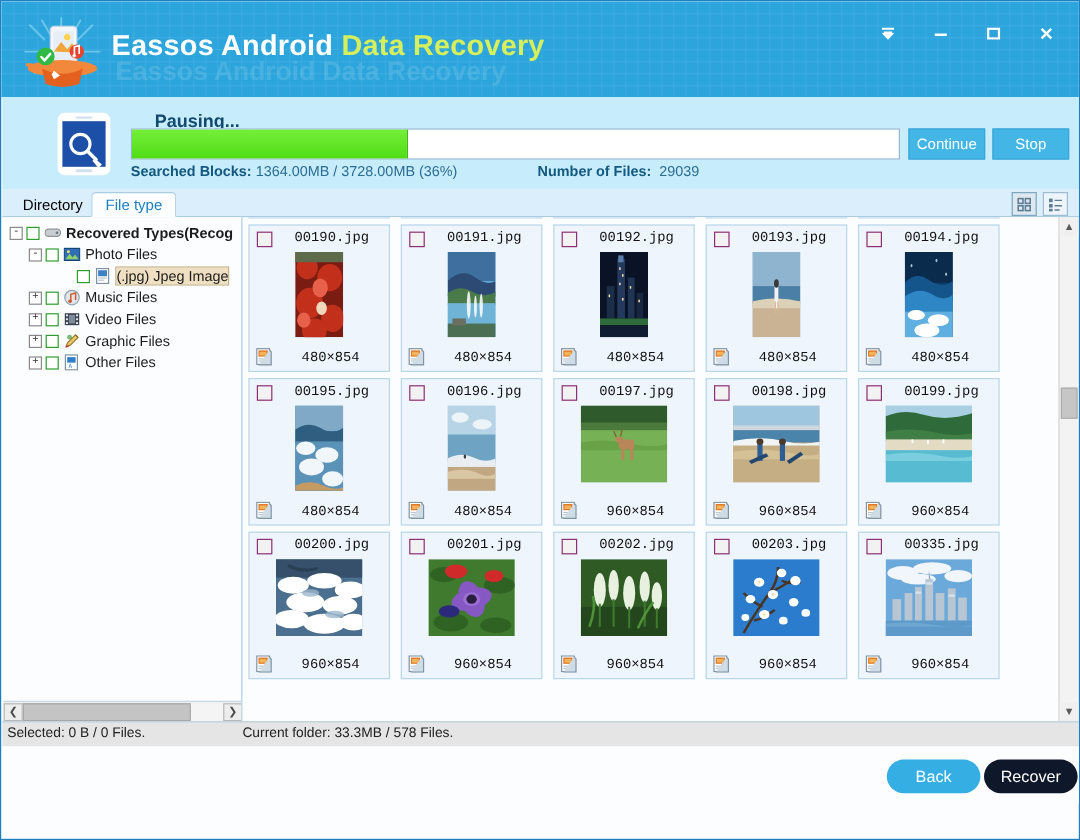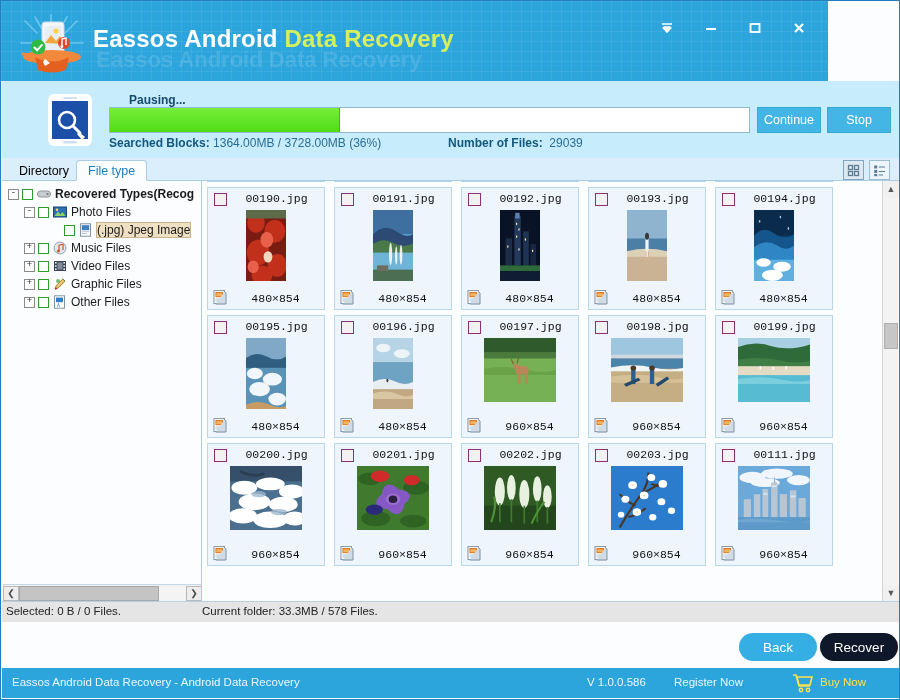--- a/index.html
+++ b/index.html
@@ -6,21 +6,21 @@
   body{
     width:900px;height:700px;overflow:hidden;
     font-family:"Liberation Sans",sans-serif;
     background:#ffffff;
     -webkit-font-smoothing:none;
   }
   #app{position:relative;width:900px;height:700px;box-sizing:border-box;
        border:1px solid #1f7fc0;background:#fbfdff;overflow:hidden;}
 
   
-  .titlebar{position:absolute;left:0;top:0;width:827px;height:80px;
+  .titlebar{position:absolute;left:0;top:0;width:900px;height:80px;
     background:#2ca5dd;overflow:hidden;}
   .tb-grid{position:absolute;left:0;top:0;width:900px;height:80px;
     background-image:linear-gradient(rgba(255,255,255,.07) 1px,transparent 1px),
                      linear-gradient(90deg,rgba(255,255,255,.07) 1px,transparent 1px);
     background-size:10px 10px;}
   .logo{position:absolute;left:14px;top:12px;width:74px;height:62px;}
   .brand{position:absolute;left:92px;top:24px;font-size:24px;font-weight:bold;
     color:#ffffff;letter-spacing:.2px;white-space:nowrap;}
   .brand .hl{color:#d6ef5c;}
   .brand-ghost{position:absolute;left:95px;top:46px;font-size:22px;font-weight:bold;
@@ -28,21 +28,21 @@
   .wbtns{position:absolute;right:10px;top:10px;height:34px;display:flex;
     align-items:center;gap:6px;}
   .wbtn{width:38px;height:34px;display:flex;align-items:center;justify-content:center;
     cursor:pointer;}
   .wbtn svg{display:block;}
 
   
   .scanpanel{position:absolute;left:1px;top:80px;width:898px;height:77px;
     background:#c7ecfb;}
   .scan-icon{position:absolute;left:45px;top:92px;width:48px;height:54px;}
-  .pause-label{position:absolute;left:108px;top:92px;font-size:12px;color:#114a6e;
+  .pause-label{position:absolute;left:108px;top:92px;font-size:15px;color:#114a6e;
     font-weight:bold;padding-left:20px;}
   .pbar{position:absolute;left:108px;top:106px;width:641px;height:26px;
     background:#ffffff;border:1px solid #8fbad2;box-sizing:border-box;}
   .pbar-fill{height:100%;background:linear-gradient(#76ee3a,#4fdd16);
     border-right:1px solid #3cba10;box-sizing:border-box;}
   .btn-cont,.btn-stop{position:absolute;top:106px;height:26px;
     background:#43b6e6;color:#fff;border:1px solid #3aa7d6;font-size:12.5px;
     display:flex;align-items:center;justify-content:center;cursor:pointer;
     box-sizing:border-box;}
   .btn-cont{left:756px;width:64px;}
@@ -795,21 +795,21 @@
                 <rect x="2.4" y="2" width="7.7" height="5.2" fill="#e07a27"></rect>
                 <rect x="3.4" y="3.2" width="5.6" height="3" fill="#f6b45a"></rect>
                 <rect x="2.4" y="8.6" width="7.7" height="1" fill="#b7c5d2"></rect>
                 <rect x="2.4" y="10.4" width="5.2" height="1" fill="#b7c5d2"></rect>
                 <path d="M11.5 1.6 L13 3.2 V14 H3 v-0.6" fill="#cfdce6" stroke="#7f93a5"></path>
               </svg></div>
             <div class="cdim">960×854</div>
           </div>
           <div class="card">
             <div class="ccb"></div>
-            <div class="cname">00111.jpg</div>
+            <div class="cname">00335.jpg</div>
             <div class="thumb"><svg width="72" height="64" viewBox="0 0 100 100" preserveAspectRatio="none">
                 <rect width="100" height="100" fill="#6ba9da"></rect>
                 <g fill="#ffffff" opacity=".9">
                   <ellipse cx="20" cy="18" rx="18" ry="9"></ellipse>
                   <ellipse cx="54" cy="12" rx="22" ry="8"></ellipse>
                   <ellipse cx="84" cy="22" rx="16" ry="8"></ellipse>
                   <ellipse cx="38" cy="26" rx="20" ry="7"></ellipse>
                 </g>
                 <g fill="#b8c6d4">
                   <rect x="8" y="52" width="10" height="28"></rect>
@@ -852,28 +852,14 @@
   <div class="statusbar">
     <div class="st-a">Selected: 0 B / 0 Files.</div>
     <div class="st-b">Current folder: 33.3MB / 578 Files.</div>
   </div>
 
   <div class="actionbar">
     <div class="btn-back">Back</div>
     <div class="btn-recover">Recover</div>
   </div>
 
-  <div class="footer">
-    <div class="f-left">Eassos Android Data Recovery - Android Data Recovery</div>
-    <div class="f-ver">V 1.0.0.586</div>
-    <div class="f-reg">Register Now</div>
-    <div class="f-cart">
-      <svg width="22" height="20" viewBox="0 0 22 20">
-        <path d="M1 2 H4 L7 13 H18" stroke="#ffe14d" stroke-width="1.6" fill="none" stroke-linejoin="round"></path>
-        <path d="M5 4 H20 L18 12 H7 Z" stroke="#ffe14d" stroke-width="1.6" fill="none"></path>
-        <circle cx="9" cy="17" r="1.7" fill="none" stroke="#ffe14d" stroke-width="1.4"></circle>
-        <circle cx="16" cy="17" r="1.7" fill="none" stroke="#ffe14d" stroke-width="1.4"></circle>
-      </svg>
-    </div>
-    <div class="f-buy">Buy Now</div>
-  </div>
 
 </div>
 
 </body></html>

